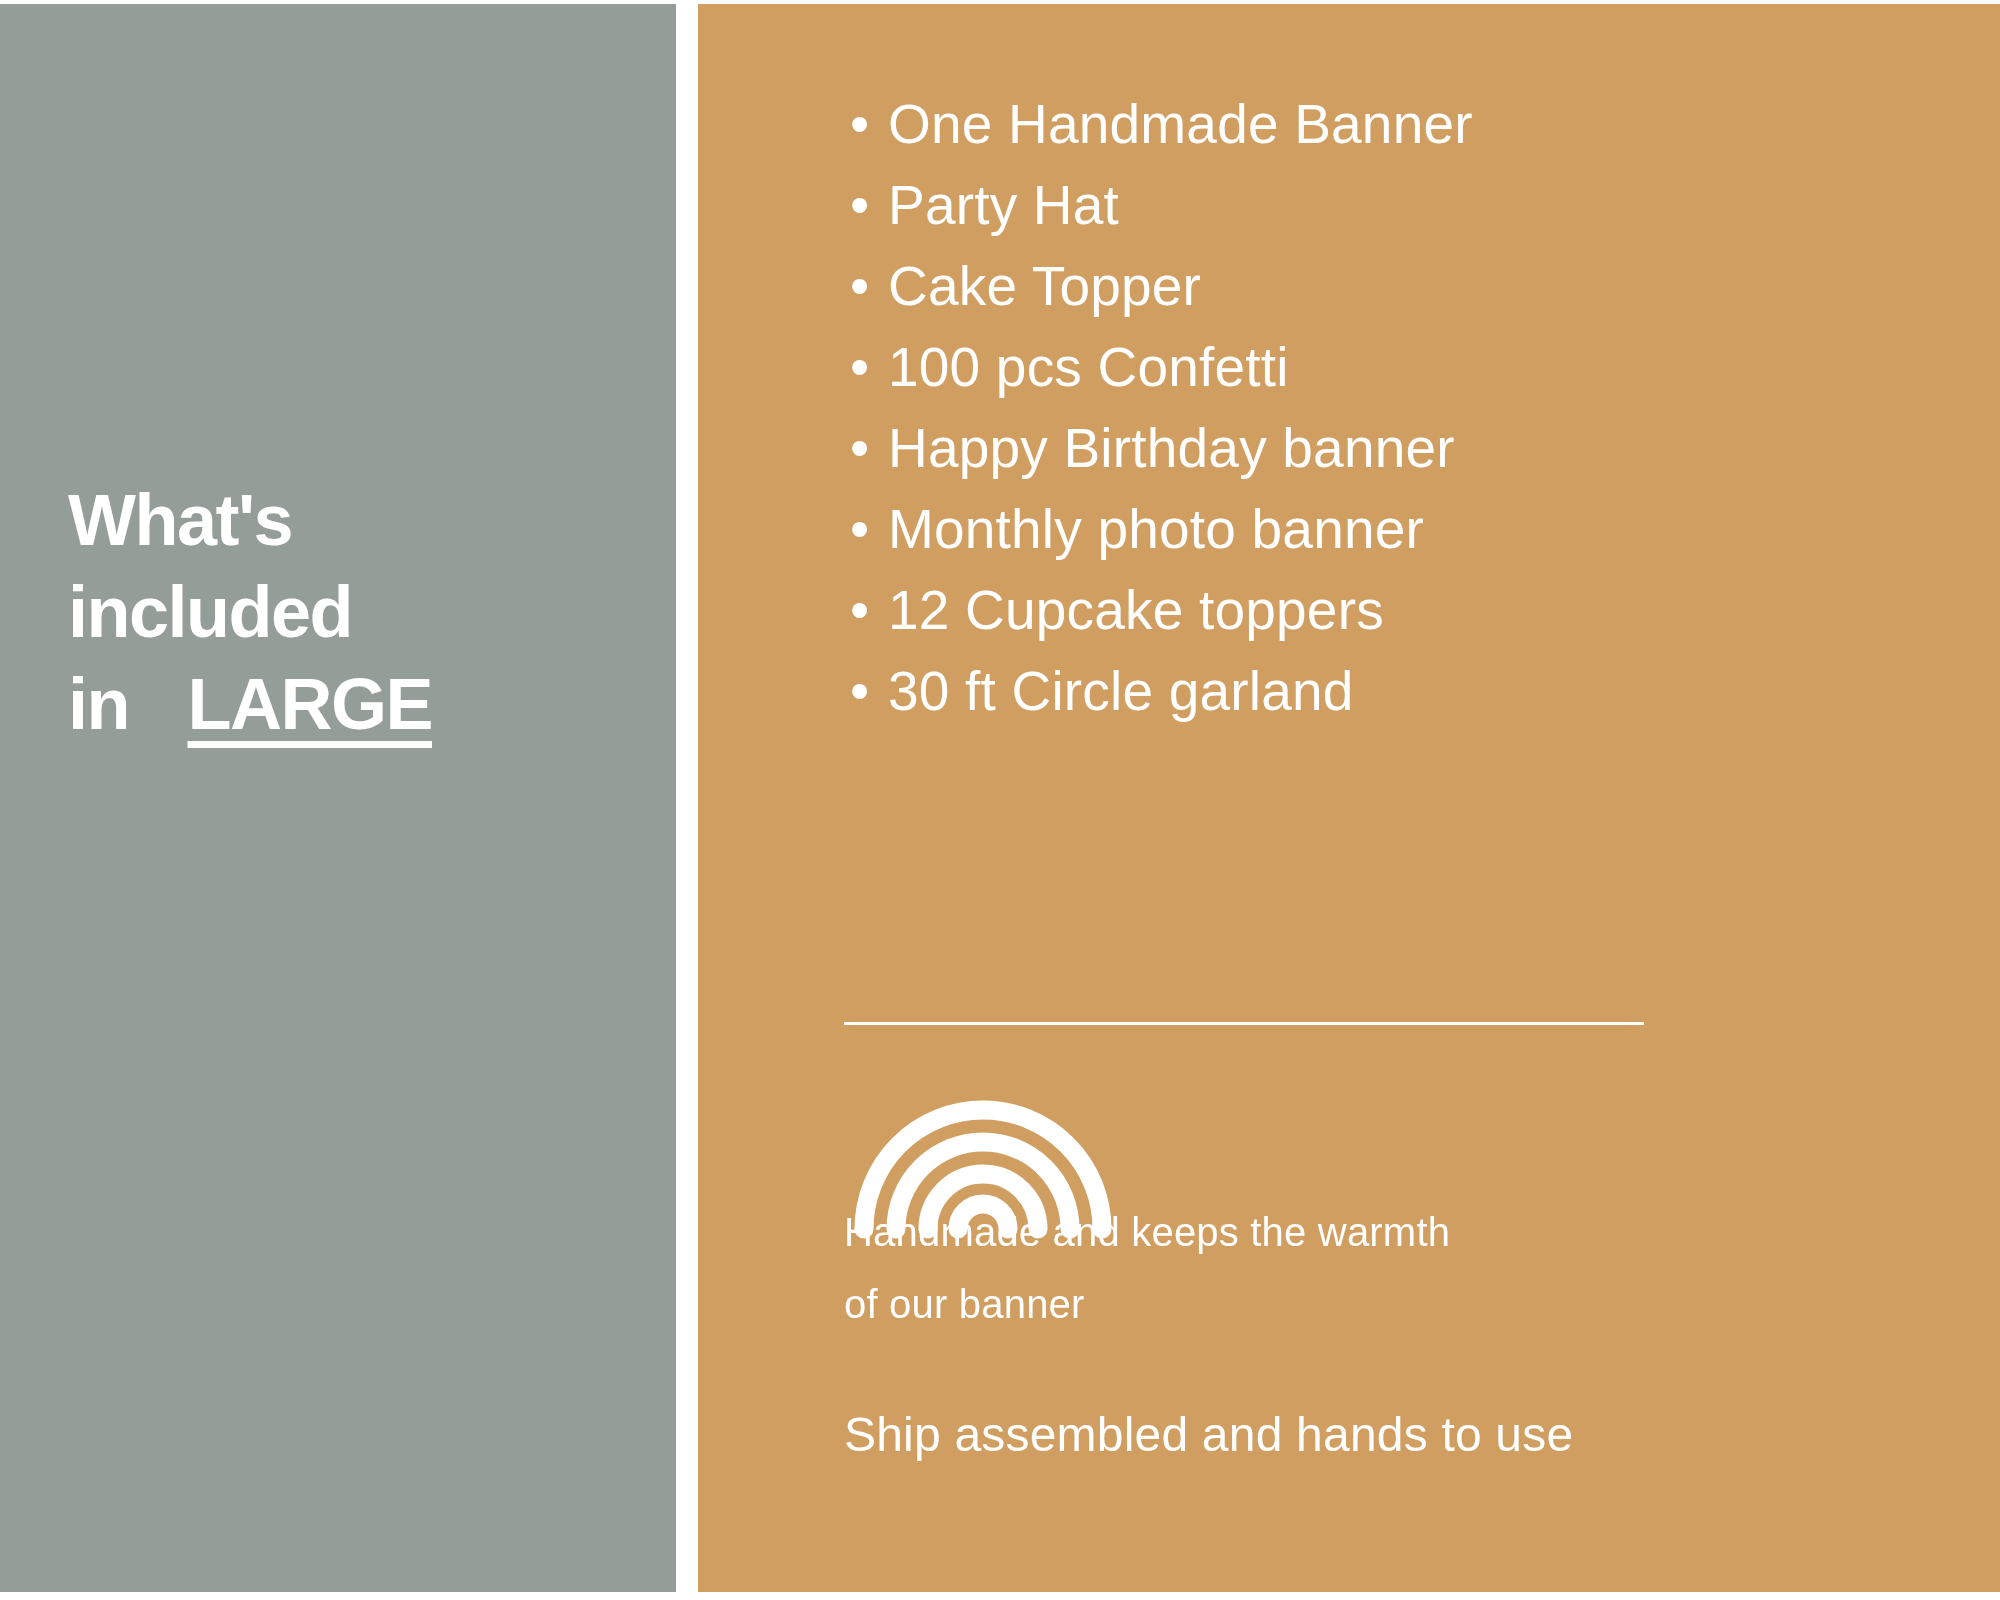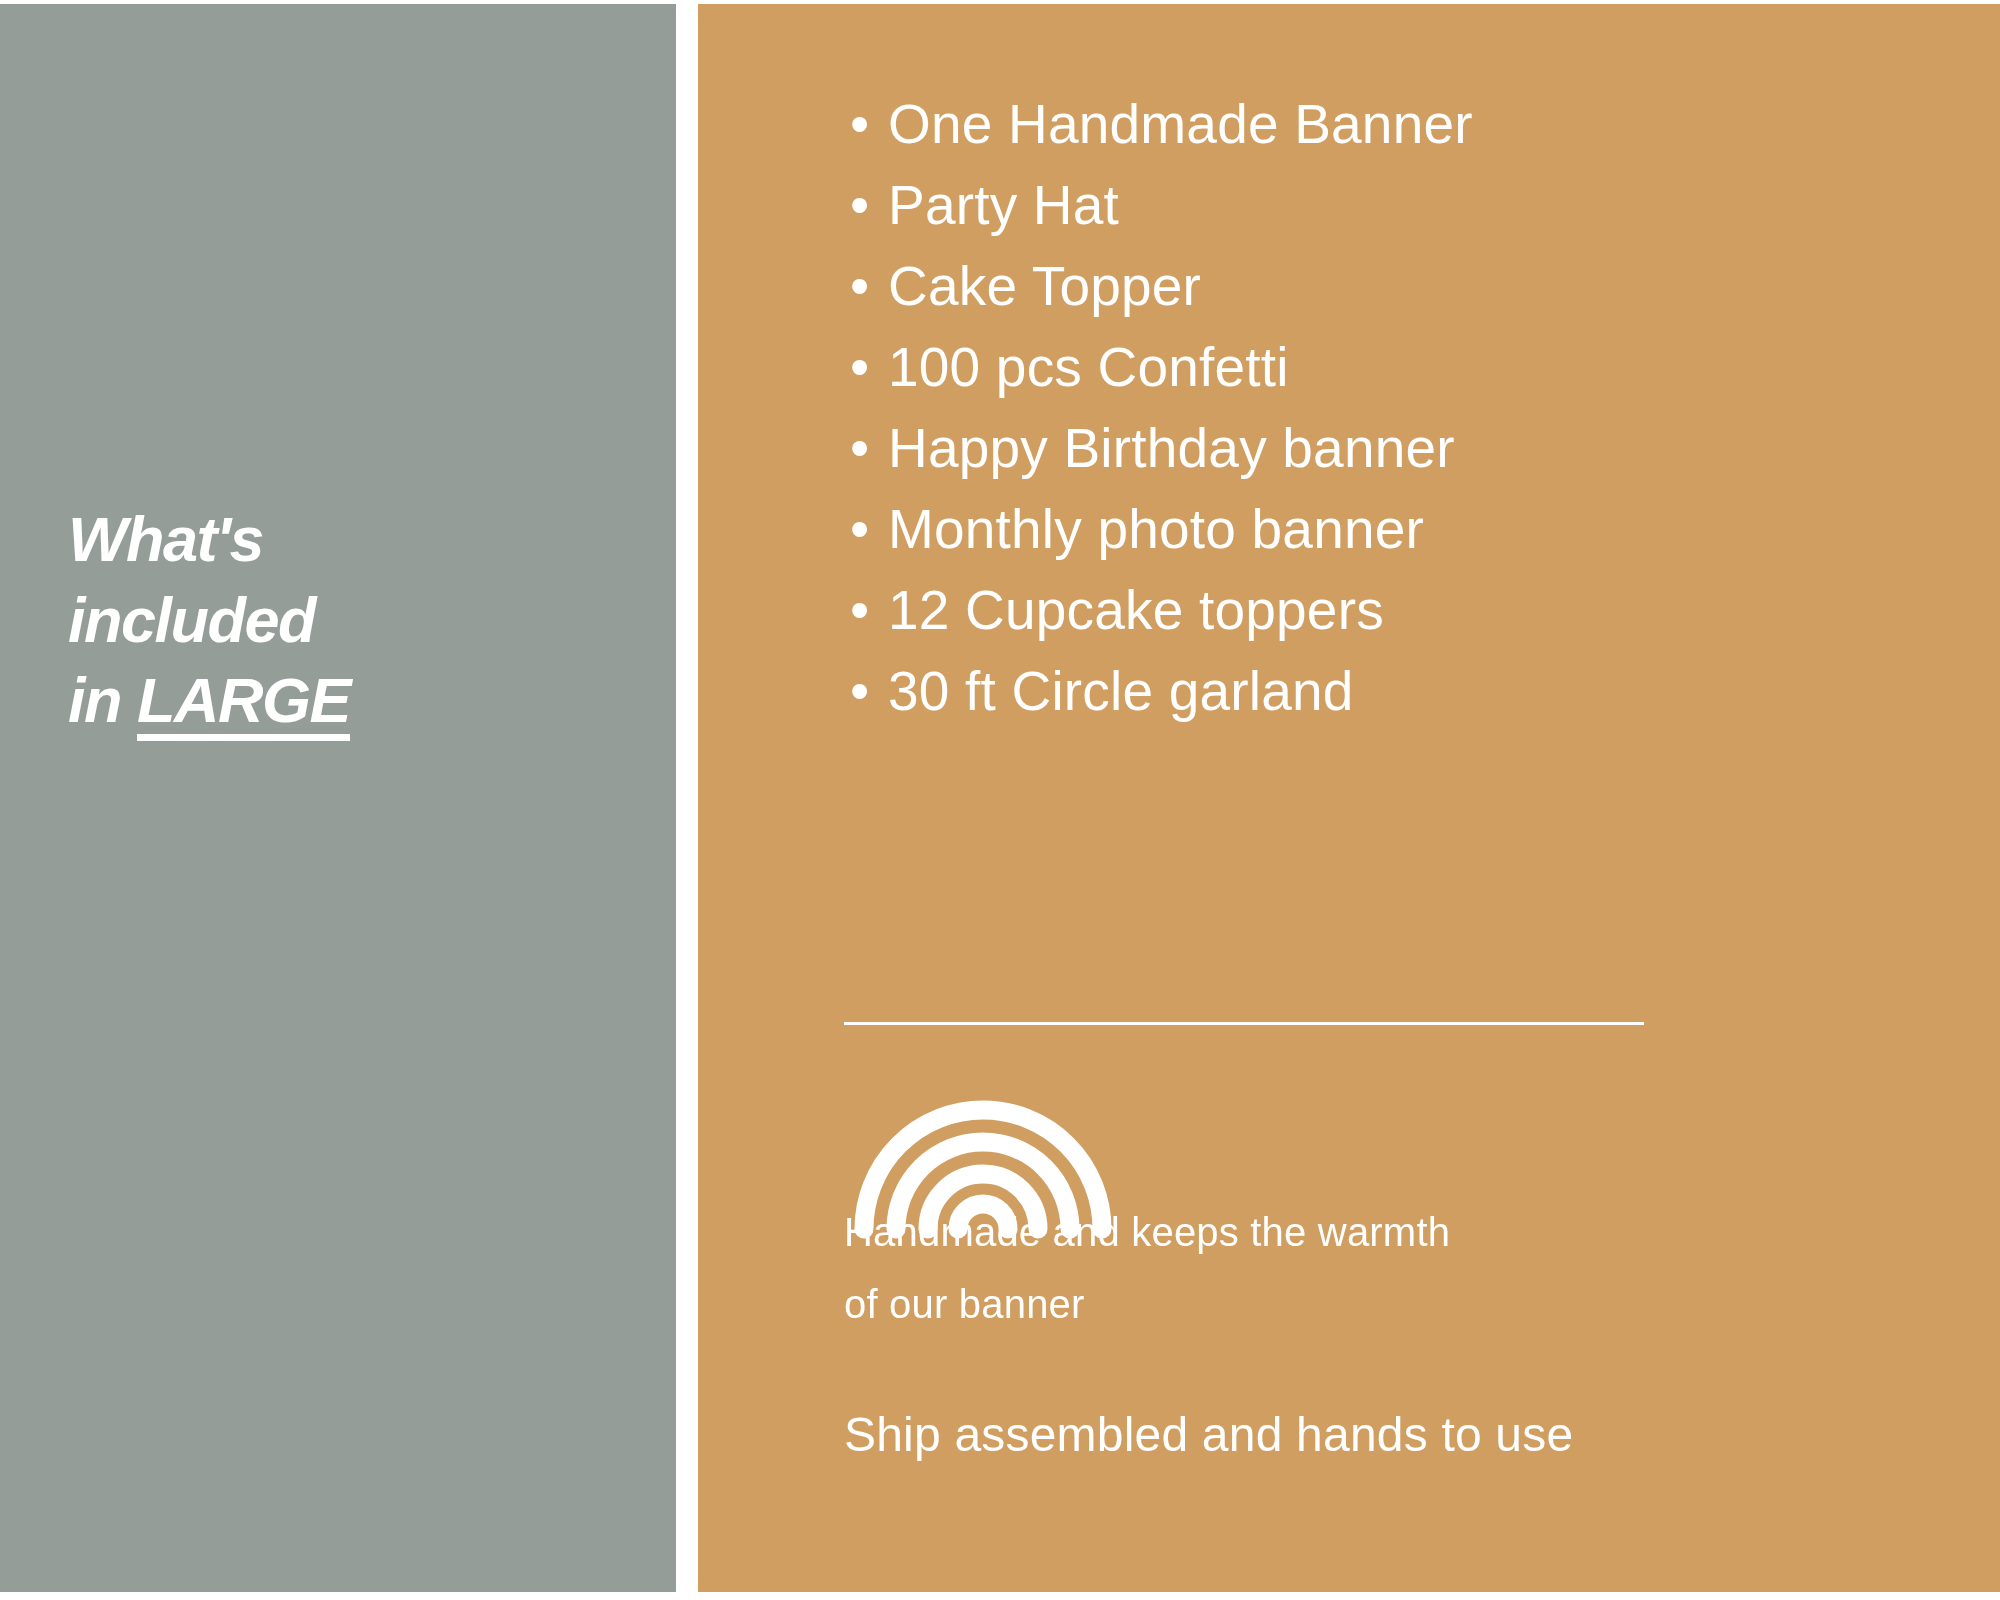--- a/index.html
+++ b/index.html
@@ -29,35 +29,35 @@
     top: 4px;
     width: 676px;
     height: 1588px;
     background: #959d99;
     box-sizing: border-box;
   }
 
   .heading {
     position: absolute;
     left: 68px;
-    top: 495px;
+    top: 470px;
     width: 580px;
     color: #ffffff;
     font-family: "Liberation Sans", sans-serif;
     font-weight: bold;
-    font-size: 63px;
+    font-size: 72px;
     line-height: 1.28;
     letter-spacing: -1.5px;
-    font-style: italic;
   }
   .heading .line { display: block; white-space: nowrap; }
   .heading .underlined {
     text-decoration: underline;
     text-decoration-thickness: 7px;
     text-underline-offset: 12px;
+    margin-left: 40px;
   }
 
   
   .right-panel {
     position: absolute;
     left: 698px;
     top: 4px;
     width: 1302px;
     height: 1588px;
     background: #d09e60;

